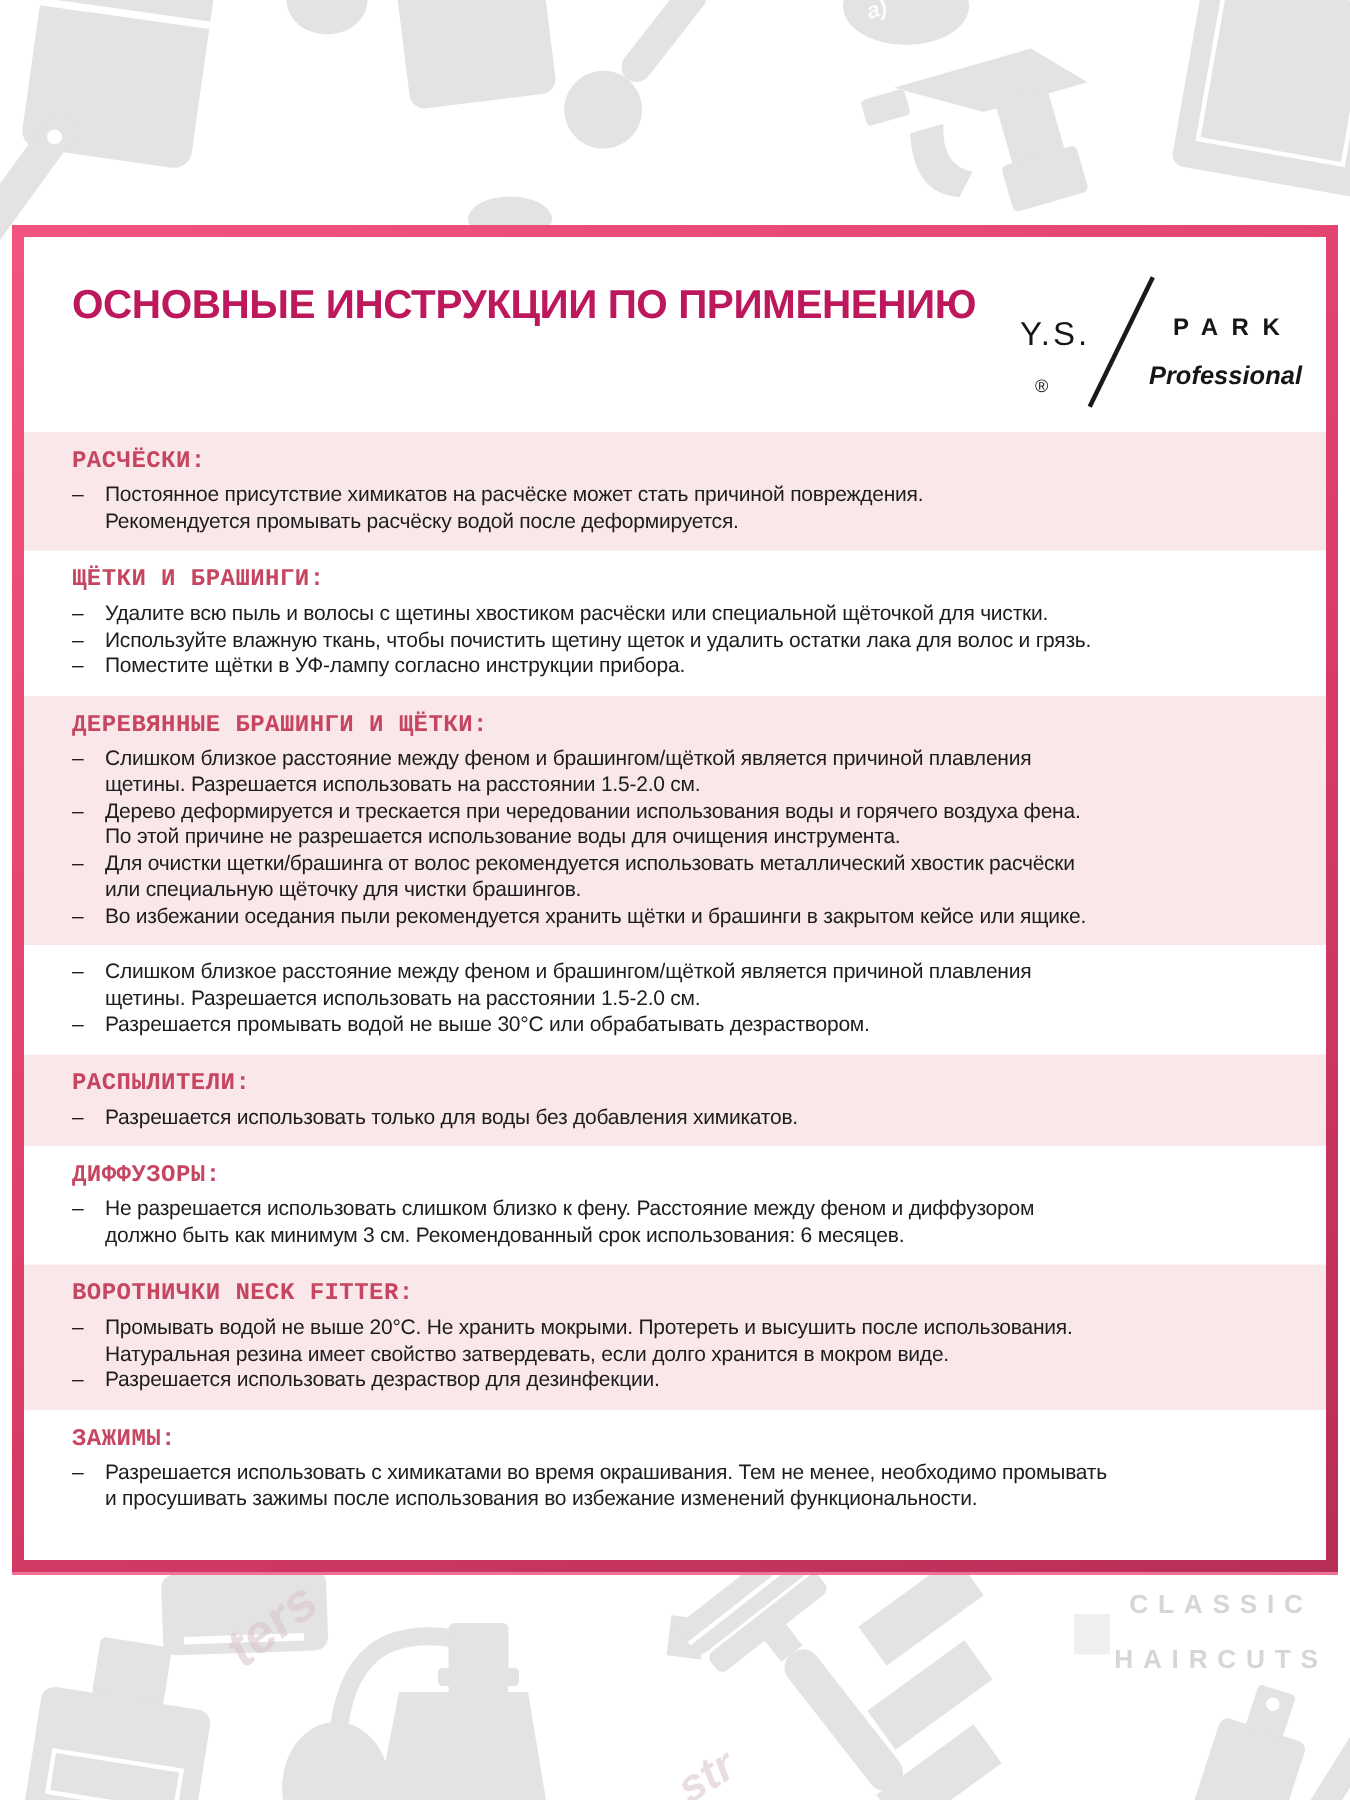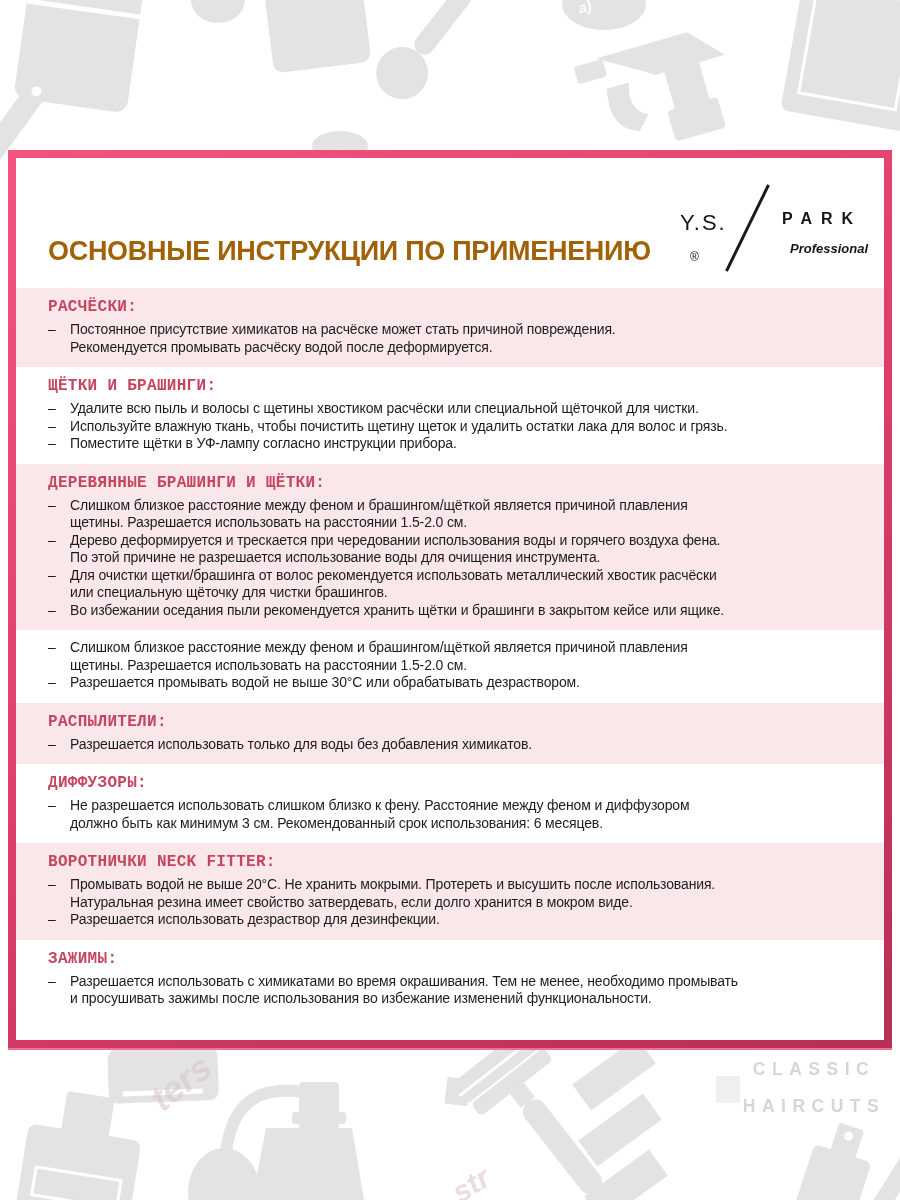--- a/index.html
+++ b/index.html
@@ -39,28 +39,28 @@
     position:absolute;left:8px;top:150px;width:884px;height:898px;
     padding:8px;z-index:10;
     background:linear-gradient(150deg,var(--grad1) 0%,#e0406c 45%,var(--grad2) 100%);
     box-shadow:0 2px 0 0 #f27096;
   }
   .card-inner{width:100%;height:100%;background:#ffffff;overflow:hidden;}
   .card-header{
     display:flex;justify-content:space-between;align-items:flex-start;
     padding:30px 10px 16px 32px;
   }
-  .title{color:#a16207;font-size:27px;line-height:31px;font-weight:700;letter-spacing:-.3px;margin-top:48px;}
+  .title{color:#be185d;font-size:27px;line-height:31px;font-weight:700;letter-spacing:-.3px;}
   .title .tl{display:block;}
   
   .logo{position:relative;width:188px;height:84px;flex:none;margin-right:6px;color:#161616;}
   .logo-ys{position:absolute;left:0;top:22px;font-size:22px;font-weight:400;letter-spacing:2px;}
   .logo-park{position:absolute;left:102px;top:22px;font-size:16px;font-weight:700;letter-spacing:9px;}
   .logo-slash{position:absolute;left:66px;top:-8px;width:3px;height:96px;background:#1a1a1a;transform:rotate(26deg);}
-  .logo-prof{position:absolute;right:0;top:53px;font-size:13px;font-weight:700;font-style:italic;}
+  .logo-prof{position:absolute;right:0;top:53px;font-size:17px;font-weight:700;font-style:italic;}
   .logo-reg{position:absolute;left:10px;top:62px;font-size:12px;}
   
   .sec{padding:9px 36px 11px 32px;}
   .sec.striped{background:var(--stripe);}
   .sec-h{
     color:var(--accent);font-size:16px;font-weight:700;
     letter-spacing:.3px;line-height:21px;margin-bottom:3px;font-family:Liberation Mono, monospace;
   }
   .bullet{display:flex;color:var(--body);font-size:14px;line-height:17.5px;letter-spacing:-.15px;}
   .dash{width:22px;flex:none;}

